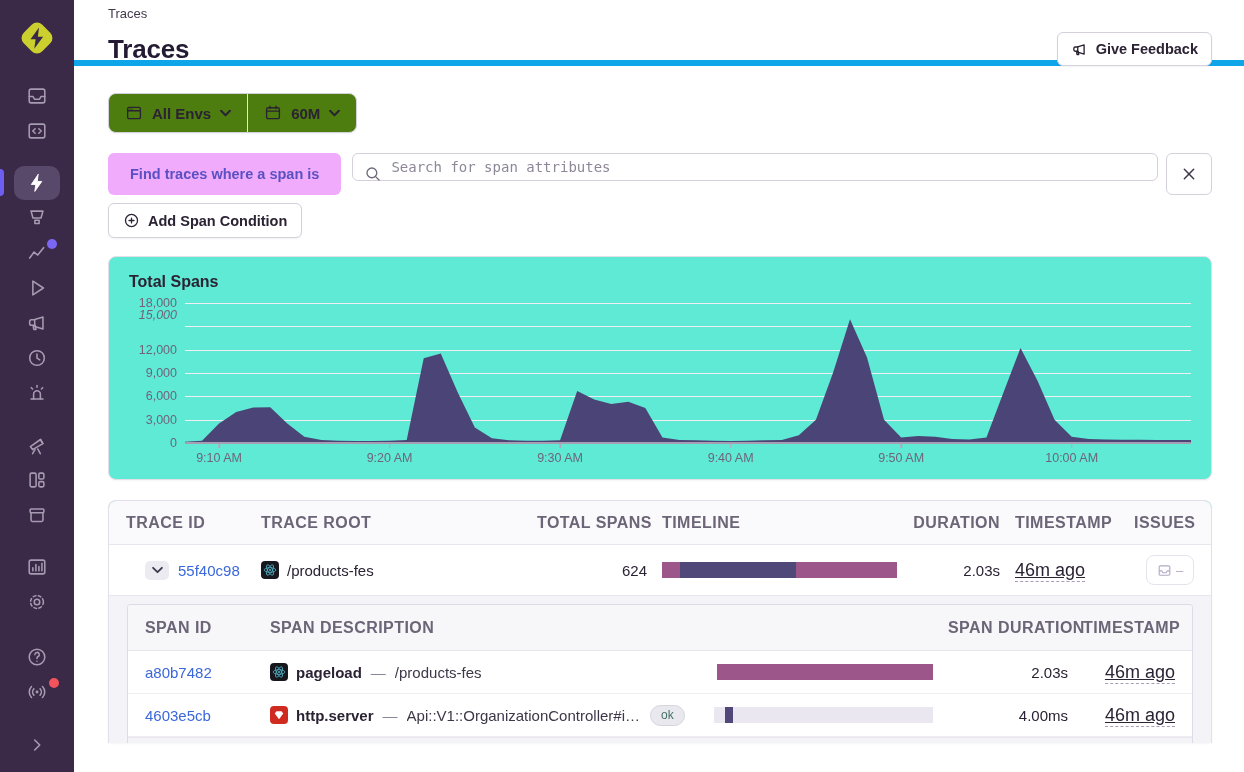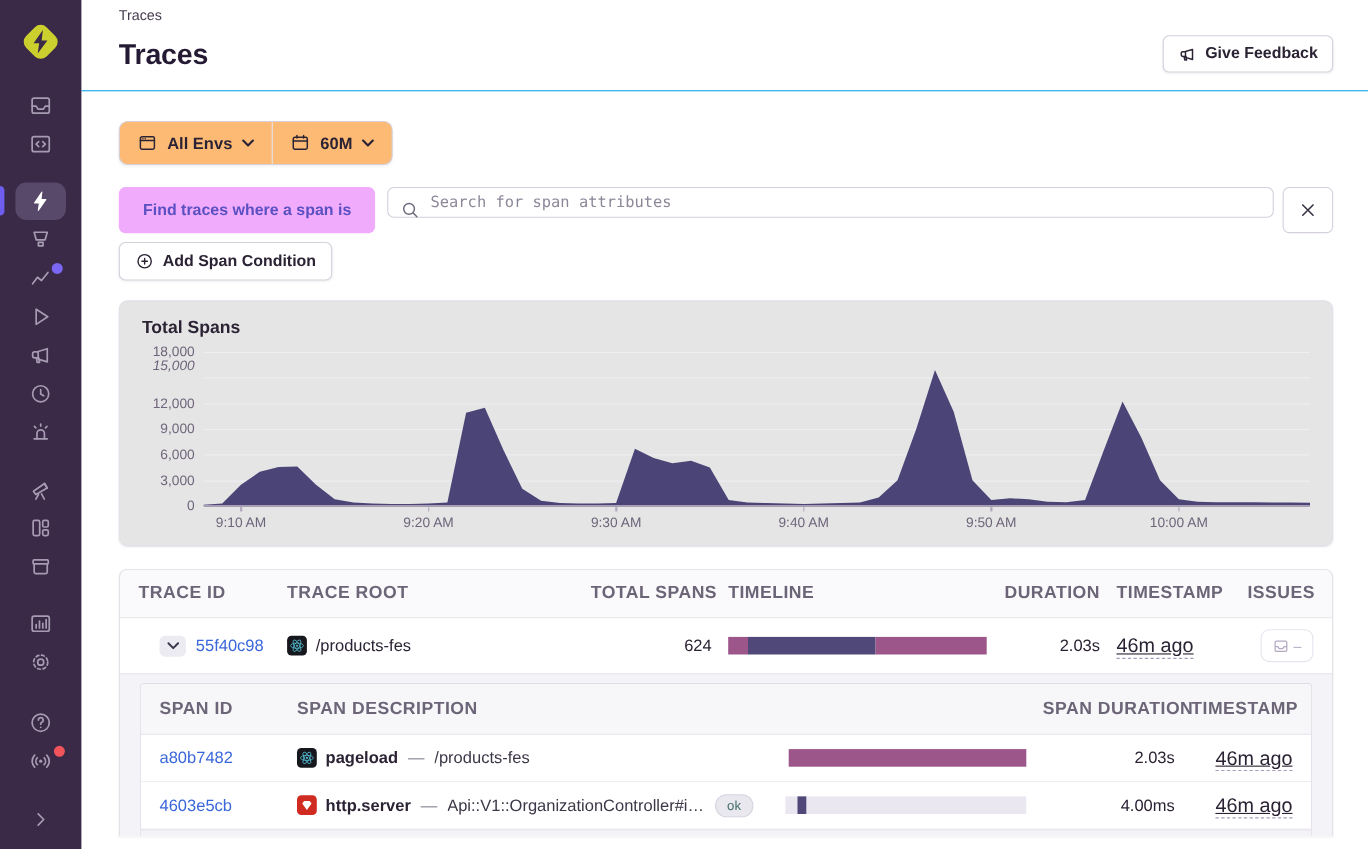--- a/index.html
+++ b/index.html
@@ -18,46 +18,46 @@
   .nav-item.active .chip { background:#584869; }
   .nav-item.active .edge { position:absolute; left:0; top:4px; width:4px; height:27px; background:#6e5ef0; border-radius:0 4px 4px 0; }
   .nav-dot { position:absolute; width:10px; height:10px; border-radius:50%; top:4px; right:17px; }
   .nav-dot.big { width:14px; height:14px; top:2px; right:13px; border:2px solid #3a2947; }
   .sidebar-bottom { margin-top:auto; display:flex; flex-direction:column; align-items:center; width:100%; padding-bottom:10px; }
   .sidebar-bottom .gap { height:18px; }
   .nav-item svg { display:block; }
 
   
   .main { flex:1; display:flex; flex-direction:column; min-width:0; }
-  .page-header { padding:4px 32px 0 34px; height:83px; border-bottom:1px solid #0ea5e9; flex-shrink:0; }
+  .page-header { padding:4px 32px 0 34px; height:66px; border-bottom:6px solid #0ea5e9; flex-shrink:0; }
   .crumb { font-size:13px; color:#43394e; padding-top:2px; cursor:pointer; width:max-content; }
   .title-row { display:flex; align-items:center; justify-content:space-between; margin-top:11px; }
   .page-title { font-size:26px; font-weight:800; color:#241a33; letter-spacing:-.2px; }
   .btn { display:inline-flex; align-items:center; gap:8px; background:#fff; border:1px solid #d5d0dc; border-radius:6px; font-weight:700; font-size:14.5px; color:#2b2233; cursor:pointer; box-shadow:0 1px 2px rgba(40,30,60,.06); font-family:inherit; }
   .feedback-btn { height:34px; padding:0 13px; }
 
   .content { padding:0 32px 0 34px; flex:1; }
 
   
-  .filter-bar { margin-top:27px; display:inline-flex; height:40px; border:1px solid #d5d0dc; border-radius:8px; background:#fdba74; box-shadow:0 1px 2px rgba(40,30,60,.05); overflow:hidden; }
+  .filter-bar { margin-top:27px; display:inline-flex; height:40px; border:1px solid #d5d0dc; border-radius:8px; background:#4d7c0f; box-shadow:0 1px 2px rgba(40,30,60,.05); overflow:hidden; }
   .filter-seg { display:flex; align-items:center; gap:9px; padding:0 16px; font-weight:700; font-size:15px; color:#2b2233; background:none; border:none; cursor:pointer; font-family:inherit; }
   .filter-div { width:1px; background:#e6e2ea; margin:0; }
 
   
   .search-row { margin-top:20px; display:flex; align-items:stretch; }
   .where-chip { background:#f0abfc; color:#5b50c2; font-weight:700; font-size:14.5px; border-radius:6px; display:flex; align-items:center; padding:0 22px; height:42px; }
   .search-box { flex:1; margin-left:11px; position:relative; }
   .search-box input { width:100%; height:28px; border:1px solid #d5d0dc; border-radius:6px; padding:0 12px 0 38px; font-size:14px; font-family:"DejaVu Sans Mono",monospace; color:#2b2233; outline:none; }
   .search-box input::placeholder { color:#8d8798; }
   .search-icon { position:absolute; left:12px; top:12px; color:#6f6a7a; }
   .clear-btn { margin-left:8px; width:46px; height:42px; display:flex; align-items:center; justify-content:center; background:#fff; border:1px solid #d5d0dc; border-radius:6px; color:#3b3547; cursor:pointer; }
   .add-cond { margin-top:8px; height:35px; padding:0 14px; }
 
   
-  .panel { background:#e5e5e5; border:1px solid #e4e0e9; border-radius:8px; box-shadow:0 1px 2px rgba(43,34,51,.04); }
+  .panel { background:#5eead4; border:1px solid #e4e0e9; border-radius:8px; box-shadow:0 1px 2px rgba(43,34,51,.04); }
   .chart-panel { margin-top:18px; padding:16px 20px 10px; }
   .chart-title { font-size:16px; font-weight:700; color:#2b2333; }
   .chart-body { display:flex; margin-top:12px; }
   .y-axis { width:48px; position:relative; height:140px; flex-shrink:0; }
   .y-lab { position:absolute; right:0; font-size:12.5px; color:#6f657b; line-height:16px; text-align:right; width:48px; }
   .plot { flex:1; position:relative; height:140px; margin-left:8px; }
   .gridline { position:absolute; left:0; right:0; height:1px; background:#f0edf3; }
   .plot svg { position:absolute; inset:0; width:100%; height:100%; }
   .baseline { position:absolute; left:0; right:0; bottom:-1px; height:2px; background:#a89eb4; border-radius:1px; }
   .x-axis { position:relative; height:26px; margin-left:56px; }

